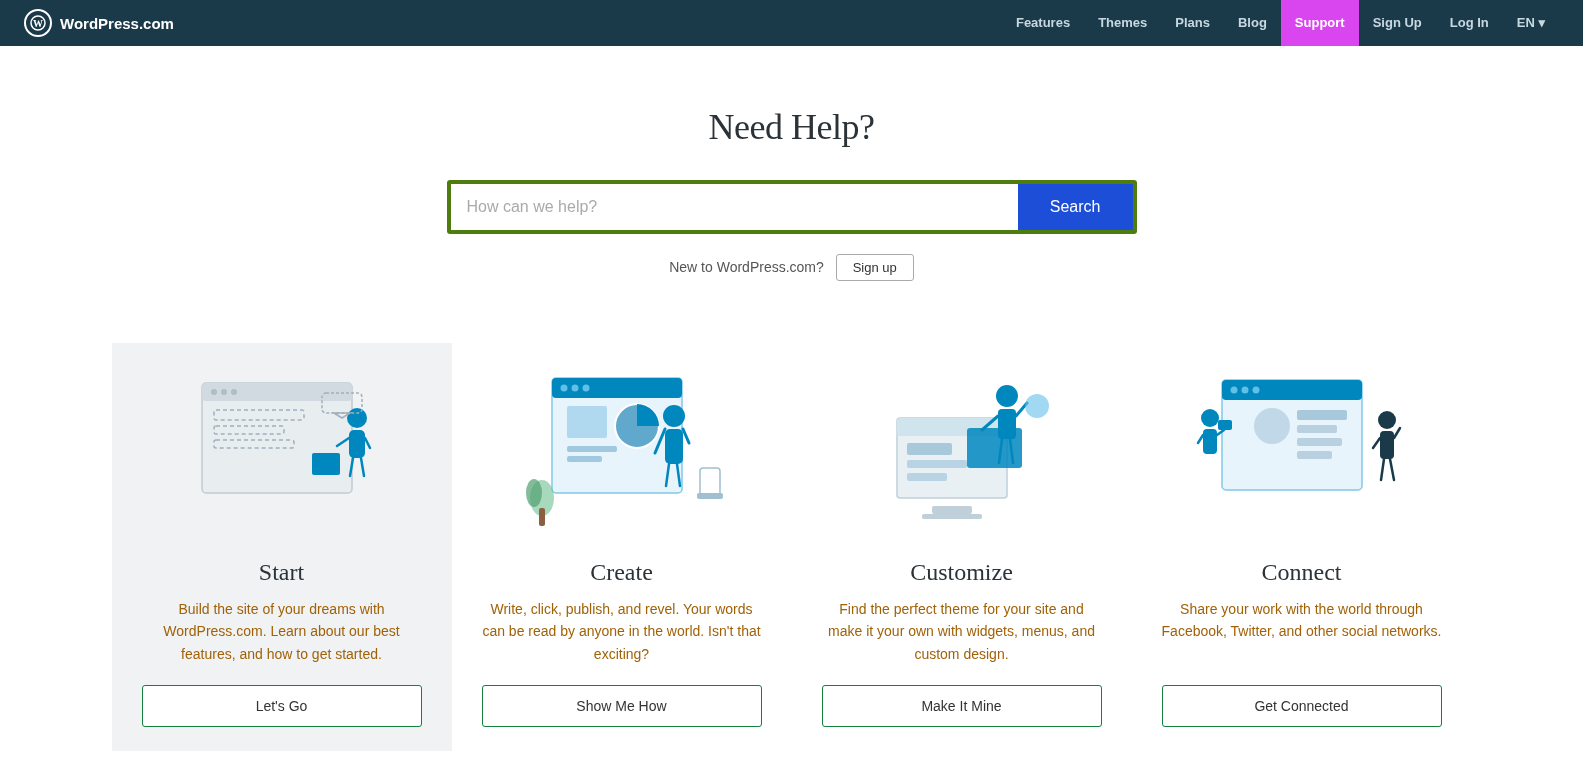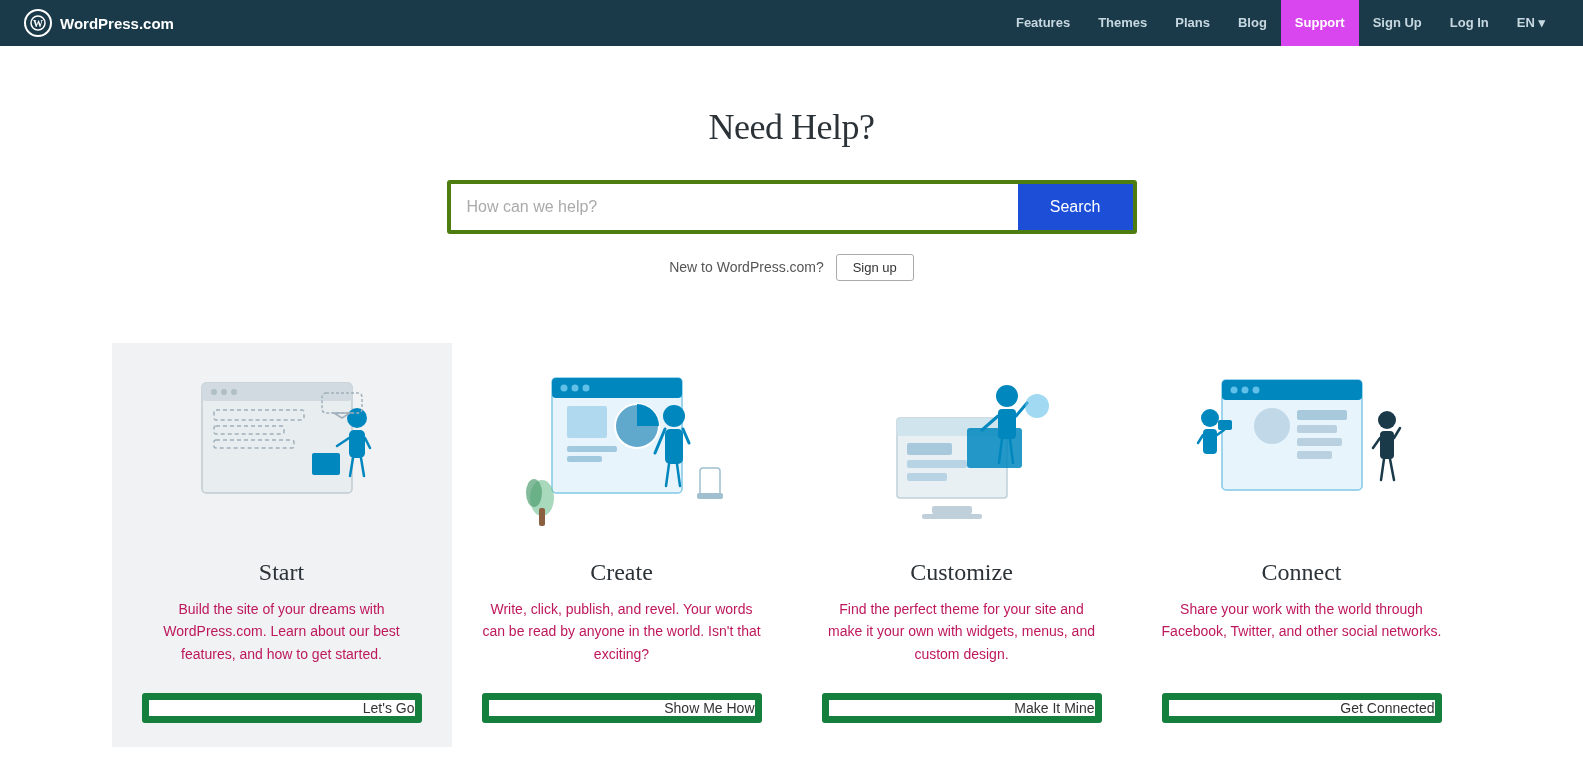--- a/index.html
+++ b/index.html
@@ -147,36 +147,36 @@
     }
     .card h2 {
       font-size: 24px;
       font-weight: 400;
       color: #2c3338;
       font-family: Georgia, serif;
       margin-bottom: 12px;
     }
     .card p {
       font-size: 14px;
-      color: #be185d;
+      color: #a16207;
       line-height: 1.6;
-      margin-bottom: 28px;
+      margin-bottom: 20px;
       max-width: 280px;
     }
     .card-btn {
       width: 100%;
       max-width: 280px;
-      border: 7px solid #15803d;
+      padding: 12px;
+      border: 1px solid #15803d;
       background: #fff;
       border-radius: 3px;
       font-size: 14px;
       color: #333;
       cursor: pointer;
       margin-top: auto;
-      text-align: right;
     }
 
     
     svg { overflow: visible; }
   </style>
 </head>
 <body>
 
 <nav>
   <div class="nav-logo">

